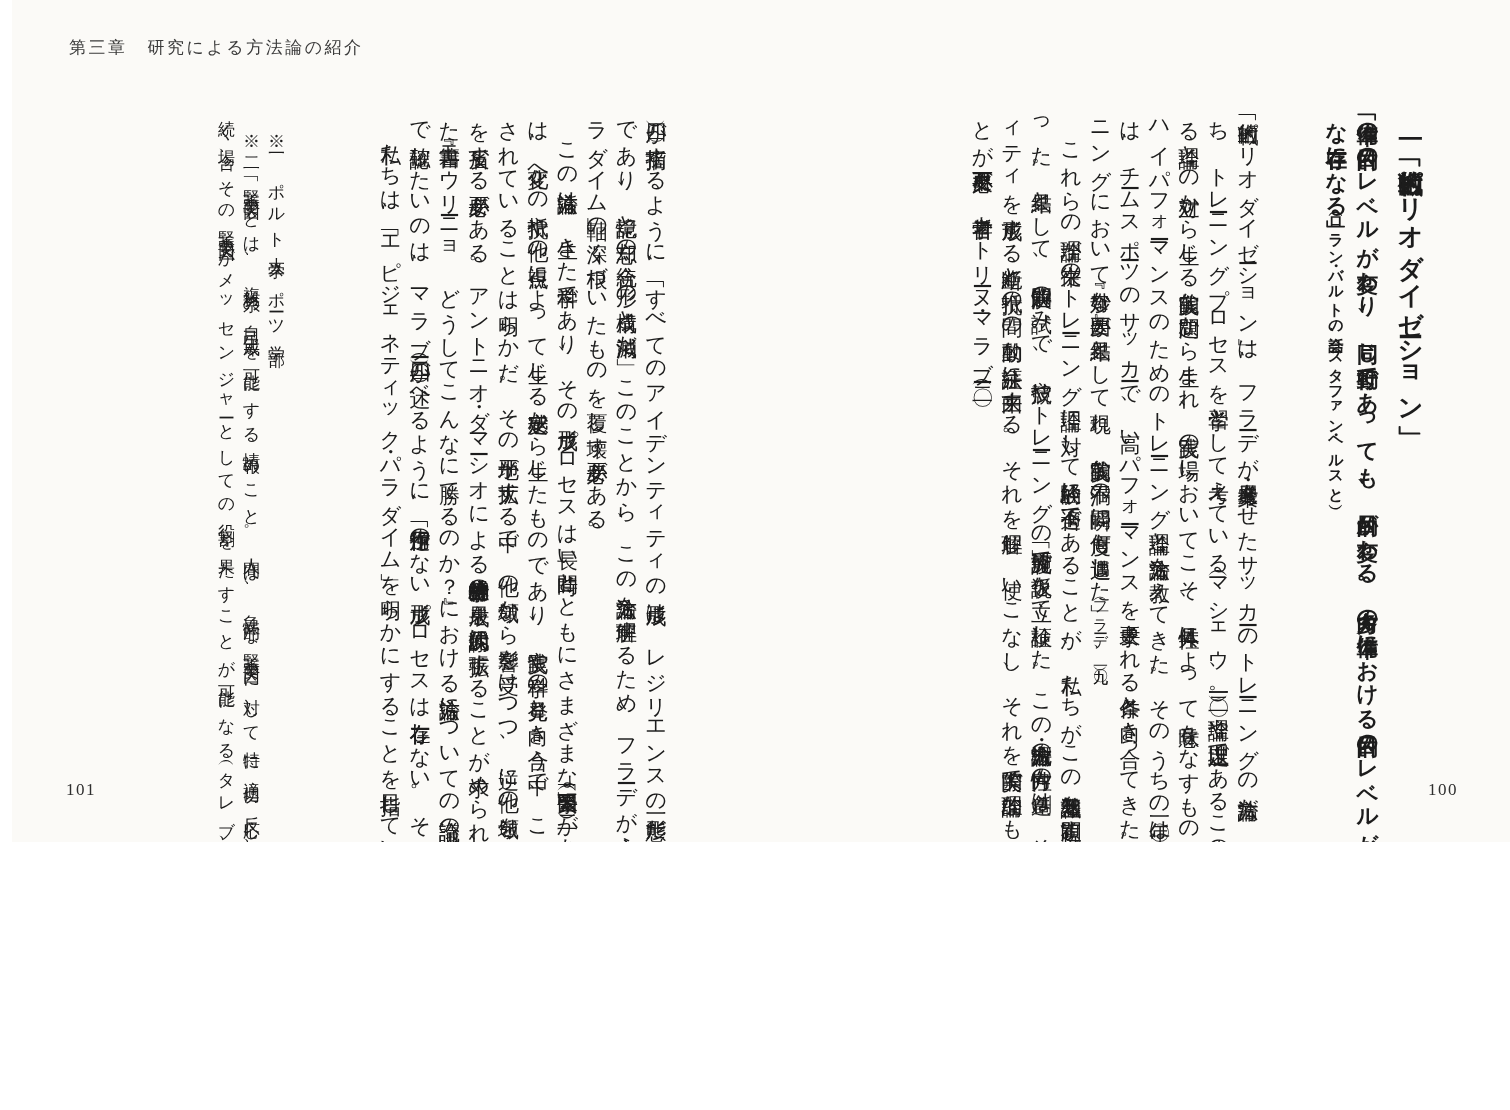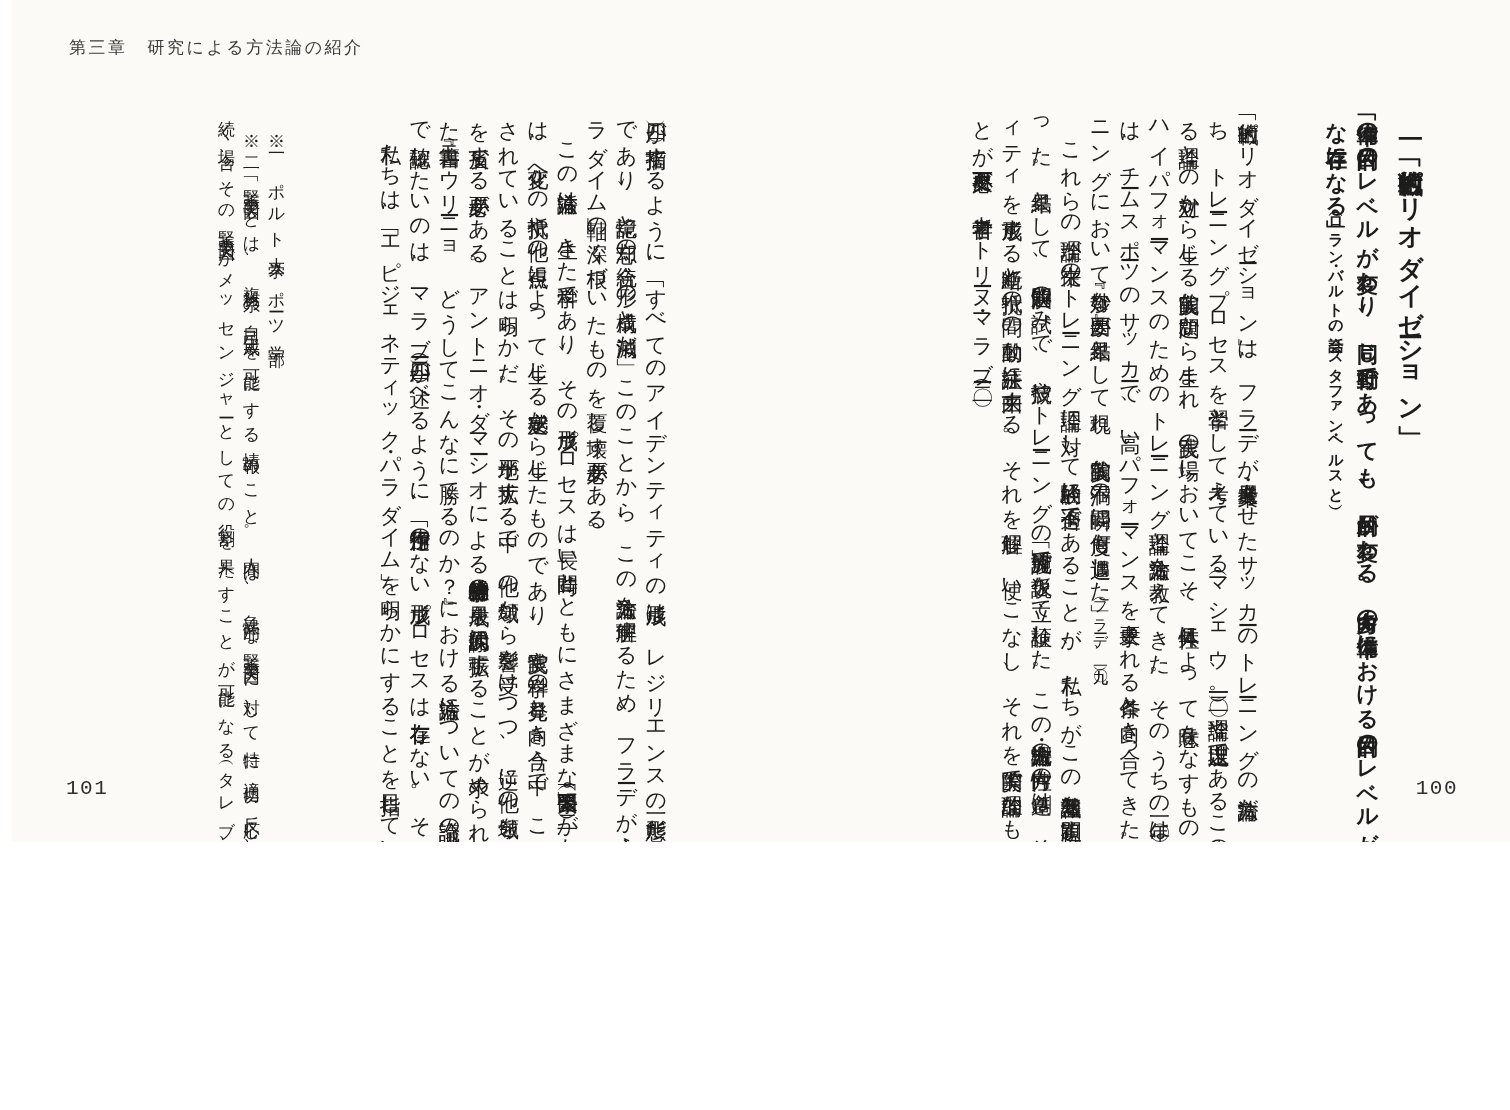--- a/index.html
+++ b/index.html
@@ -17,21 +17,21 @@
   .running-head {
     position:absolute; top:36px; left:57px;
     font-size:17px; letter-spacing:2.5px; color:#3a3a3a;
     white-space:nowrap;
   }
   .running-head .chapter { margin-right:20px; }
 
   
   .folio {
     position:absolute; bottom:42px;
-    font-size:21px; letter-spacing:1.5px; color:#2f2f2f;font-family:Liberation Mono, monospace;
+    font-size:17px; letter-spacing:1.5px; color:#2f2f2f;
   }
   .folio-left  { left:54px; }
   .folio-right { right:64px; }
 
   
   .vtext {
     position:absolute; top:107px; height:906px;
     writing-mode:vertical-rl;
     text-orientation:mixed;
     font-size:21px; line-height:29.5px;

